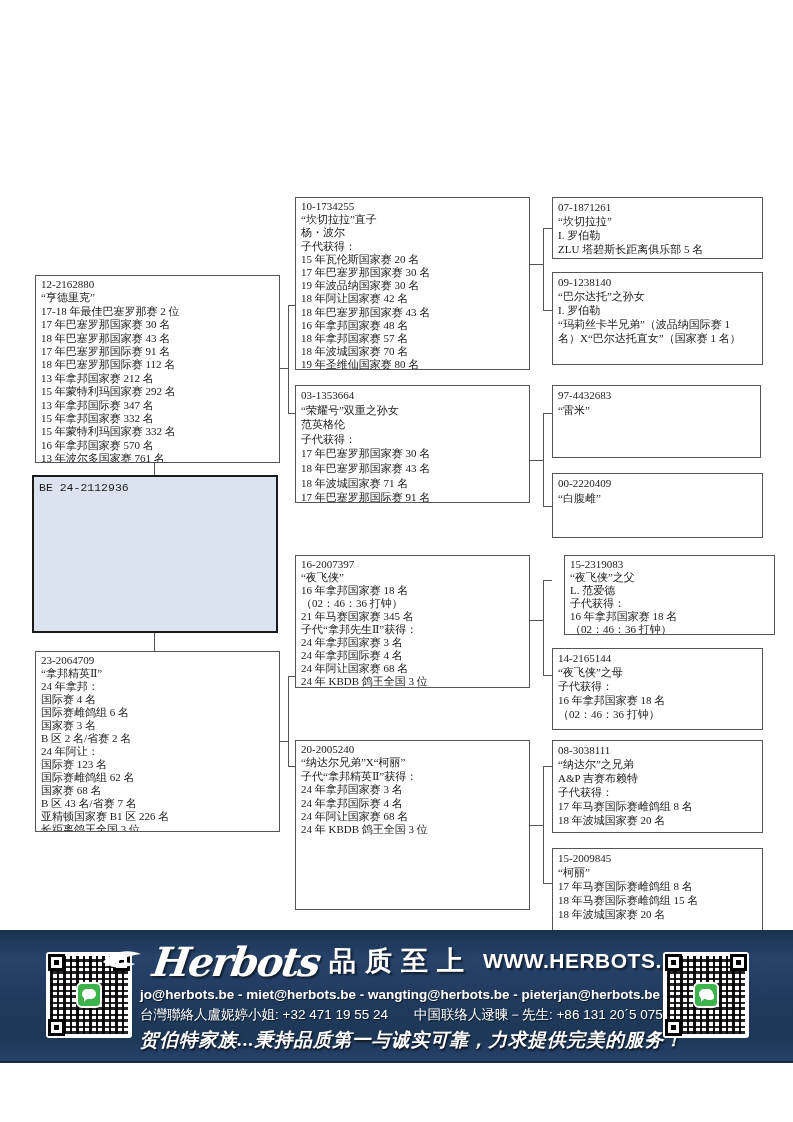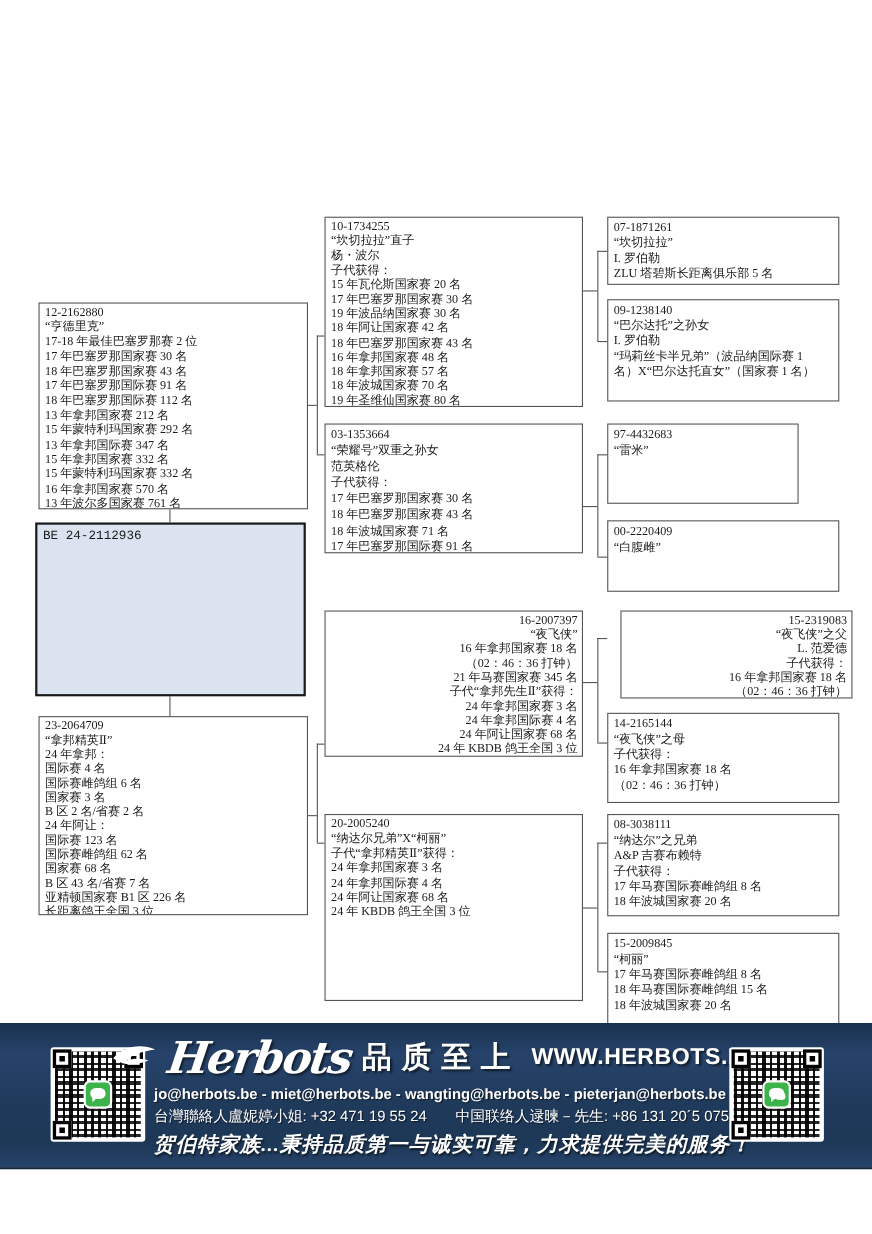--- a/index.html
+++ b/index.html
@@ -4,21 +4,21 @@
 <style>
   html,body{margin:0;padding:0;background:#fff;}
   .page{position:relative;width:793px;height:1122px;background:#fff;overflow:hidden;
         font-family:"Liberation Serif","DejaVu Serif",serif;color:#1a1a1a;}
   
   .pbox{position:absolute;border:1px solid #555;background:#fff;box-sizing:border-box;
         font-size:11px;line-height:13.4px;padding:2px 4px 0 5px;white-space:nowrap;overflow:hidden;}
   .pbox .box-line{white-space:nowrap;}
   .pbox.subject{border:2px solid #1a1a1a;background:#dbe3f1;font-family:"Liberation Mono","DejaVu Sans Mono",monospace;
         font-size:11.5px;padding-top:4px;}
-  .pbox.tight{line-height:13px;text-align:right;}
+  .pbox.tight{line-height:13px;}
   .pbox.roomy{line-height:14.6px;}
   
   .hline,.vline{position:absolute;background:#555;}
   .hline{height:1px;}
   .vline{width:1px;}
   
   .footer{position:absolute;left:0;top:930px;width:793px;height:133px;
           background:linear-gradient(180deg,#18304c 0%,#1b3554 4%,#27436a 22%,#203a5c 55%,#1d3756 82%,#27436a 100%);
           border-bottom:2px solid #16283f;box-sizing:border-box;color:#fff;}
   .qrpanel{position:absolute;top:22px;width:86px;height:86px;background:#fff;border-radius:3px;}
@@ -153,21 +153,21 @@
     </div>
 
   <div class="pbox" style="left:552px;top:272px;width:211px;height:93px;line-height:14px">
       <div class="box-line">09-1238140</div>
       <div class="box-line">“巴尔达托”之孙女</div>
       <div class="box-line">I. 罗伯勒</div>
       <div class="box-line">“玛莉丝卡半兄弟”（波品纳国际赛 1</div>
       <div class="box-line">名）X“巴尔达托直女”（国家赛 1 名）</div>
     </div>
 
-  <div class="pbox roomy" style="left:552px;top:385px;width:174px;height:73px">
+  <div class="pbox roomy" style="left:552px;top:385px;width:209px;height:73px">
       <div class="box-line">97-4432683</div>
       <div class="box-line">“雷米”</div>
     </div>
 
   <div class="pbox roomy" style="left:552px;top:473px;width:211px;height:65px">
       <div class="box-line">00-2220409</div>
       <div class="box-line">“白腹雌”</div>
     </div>
 
   <div class="pbox tight" style="left:564px;top:555px;width:211px;height:80px">

